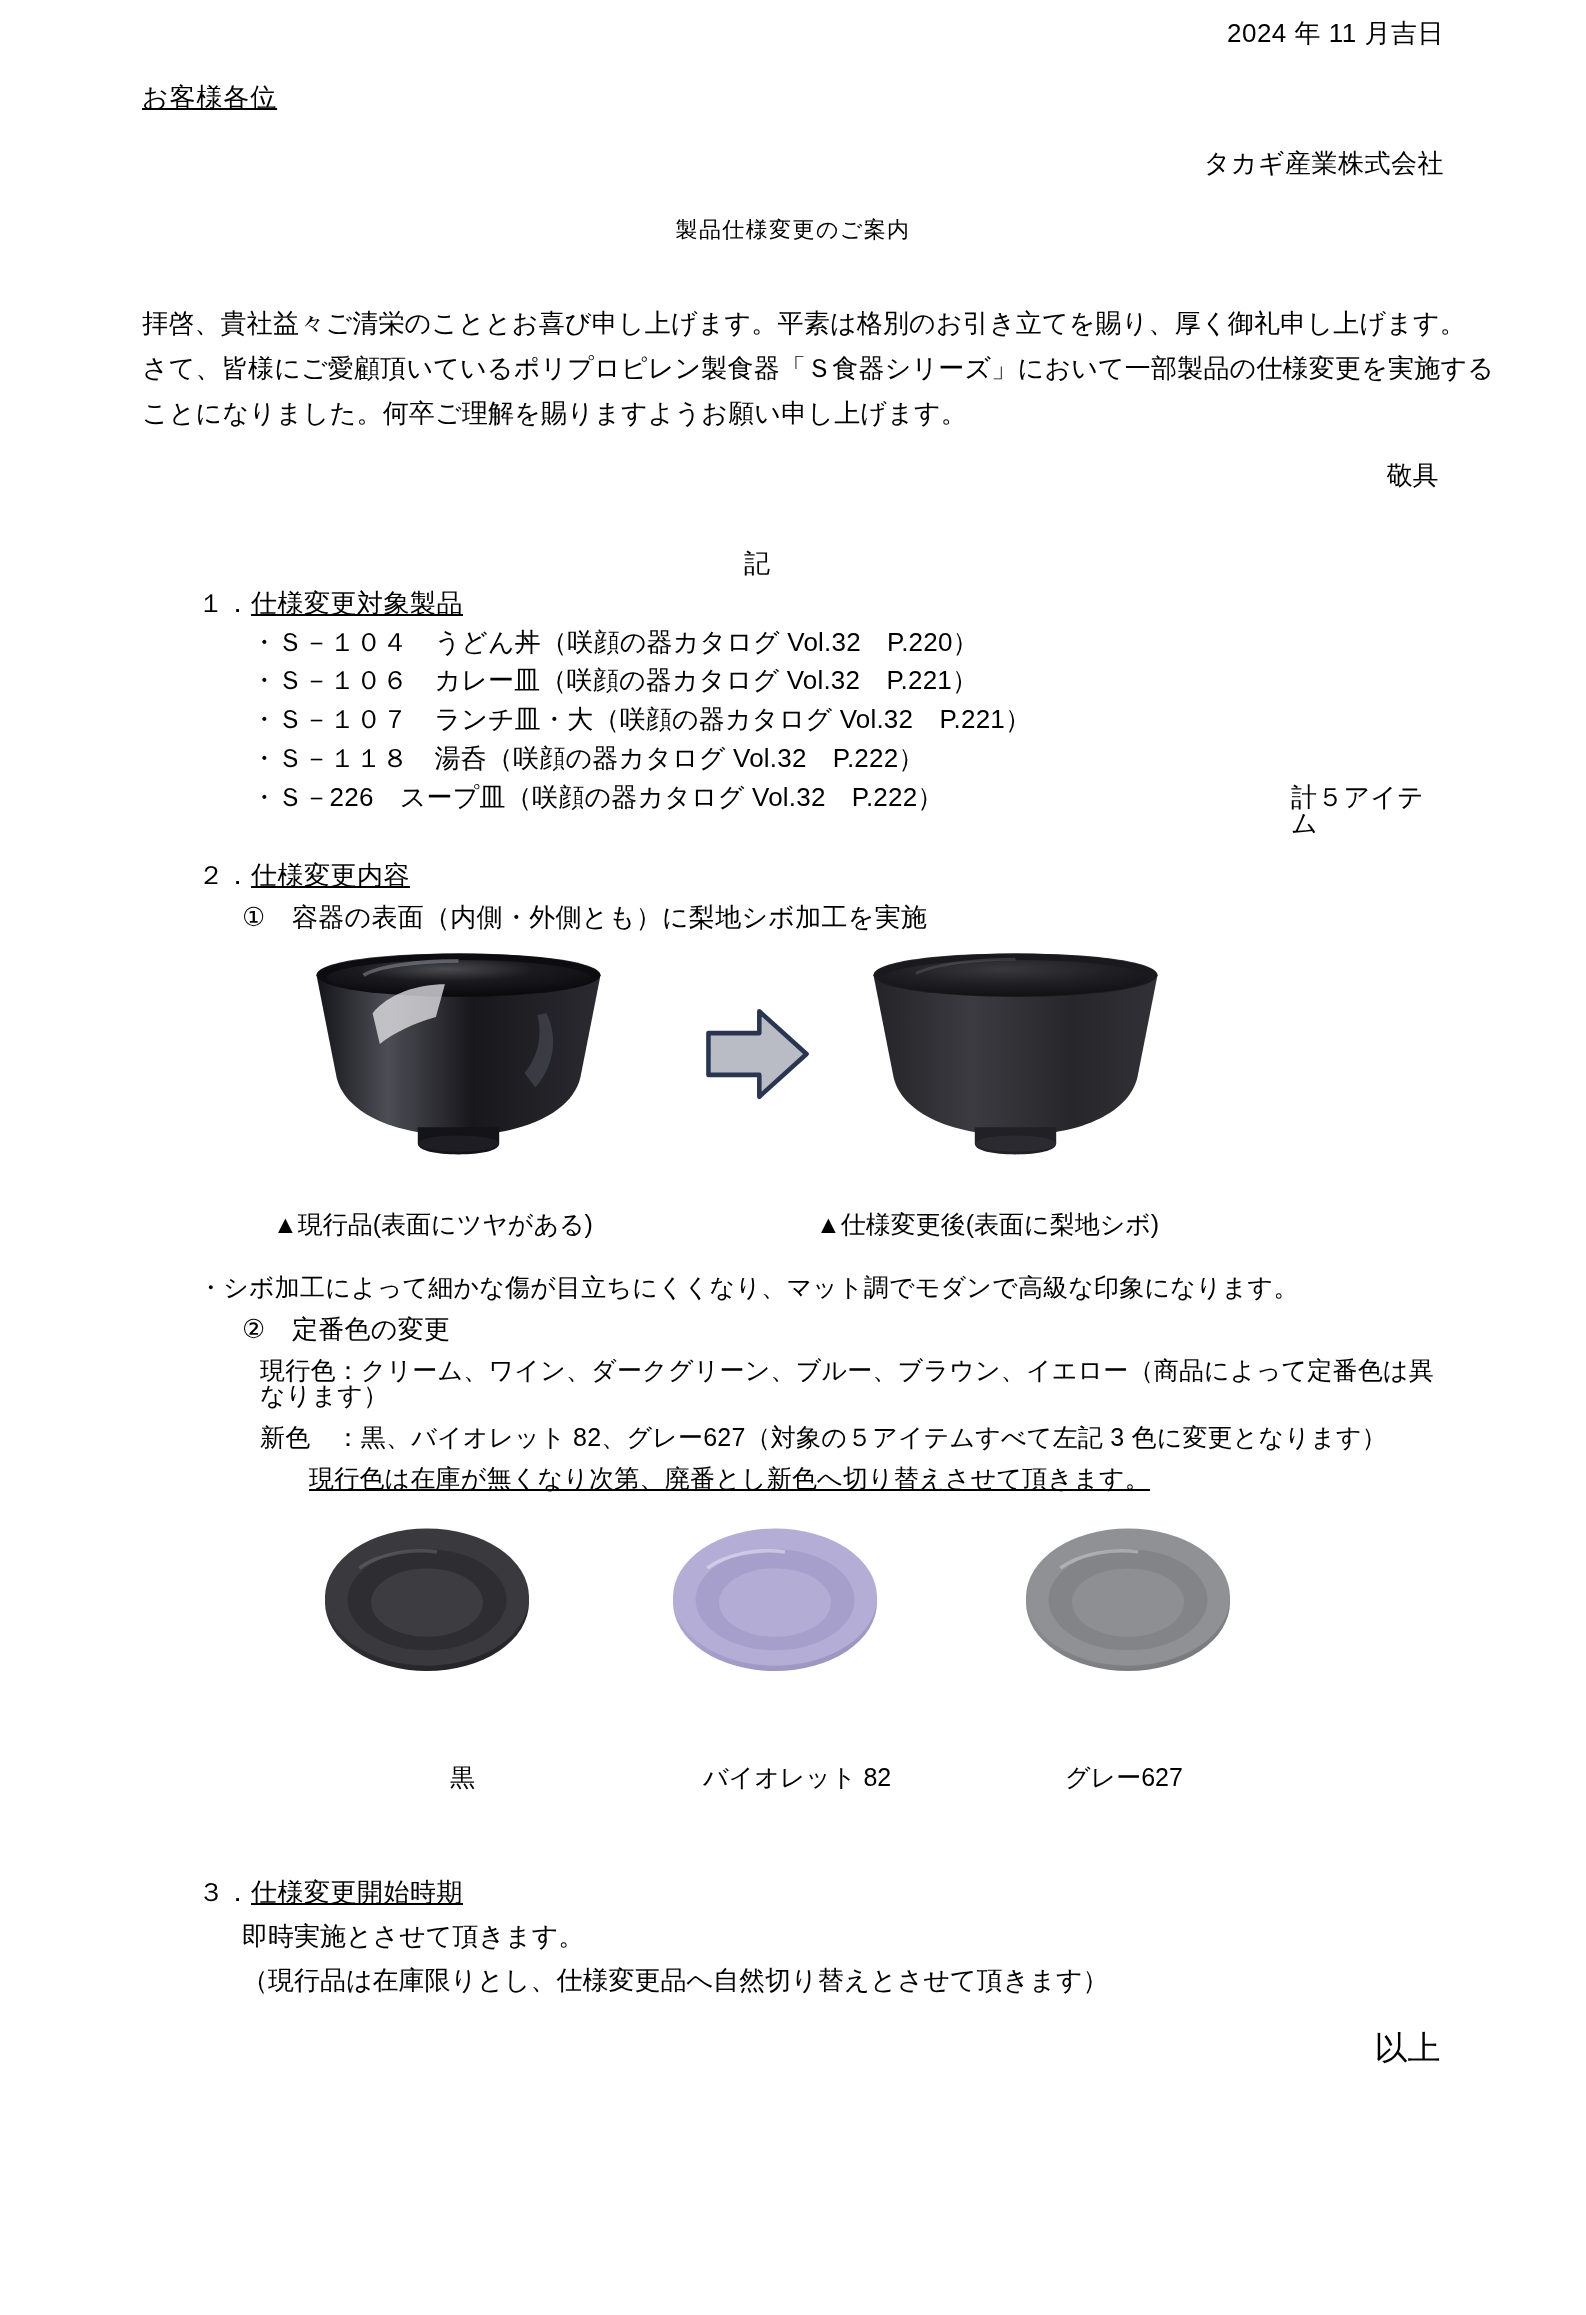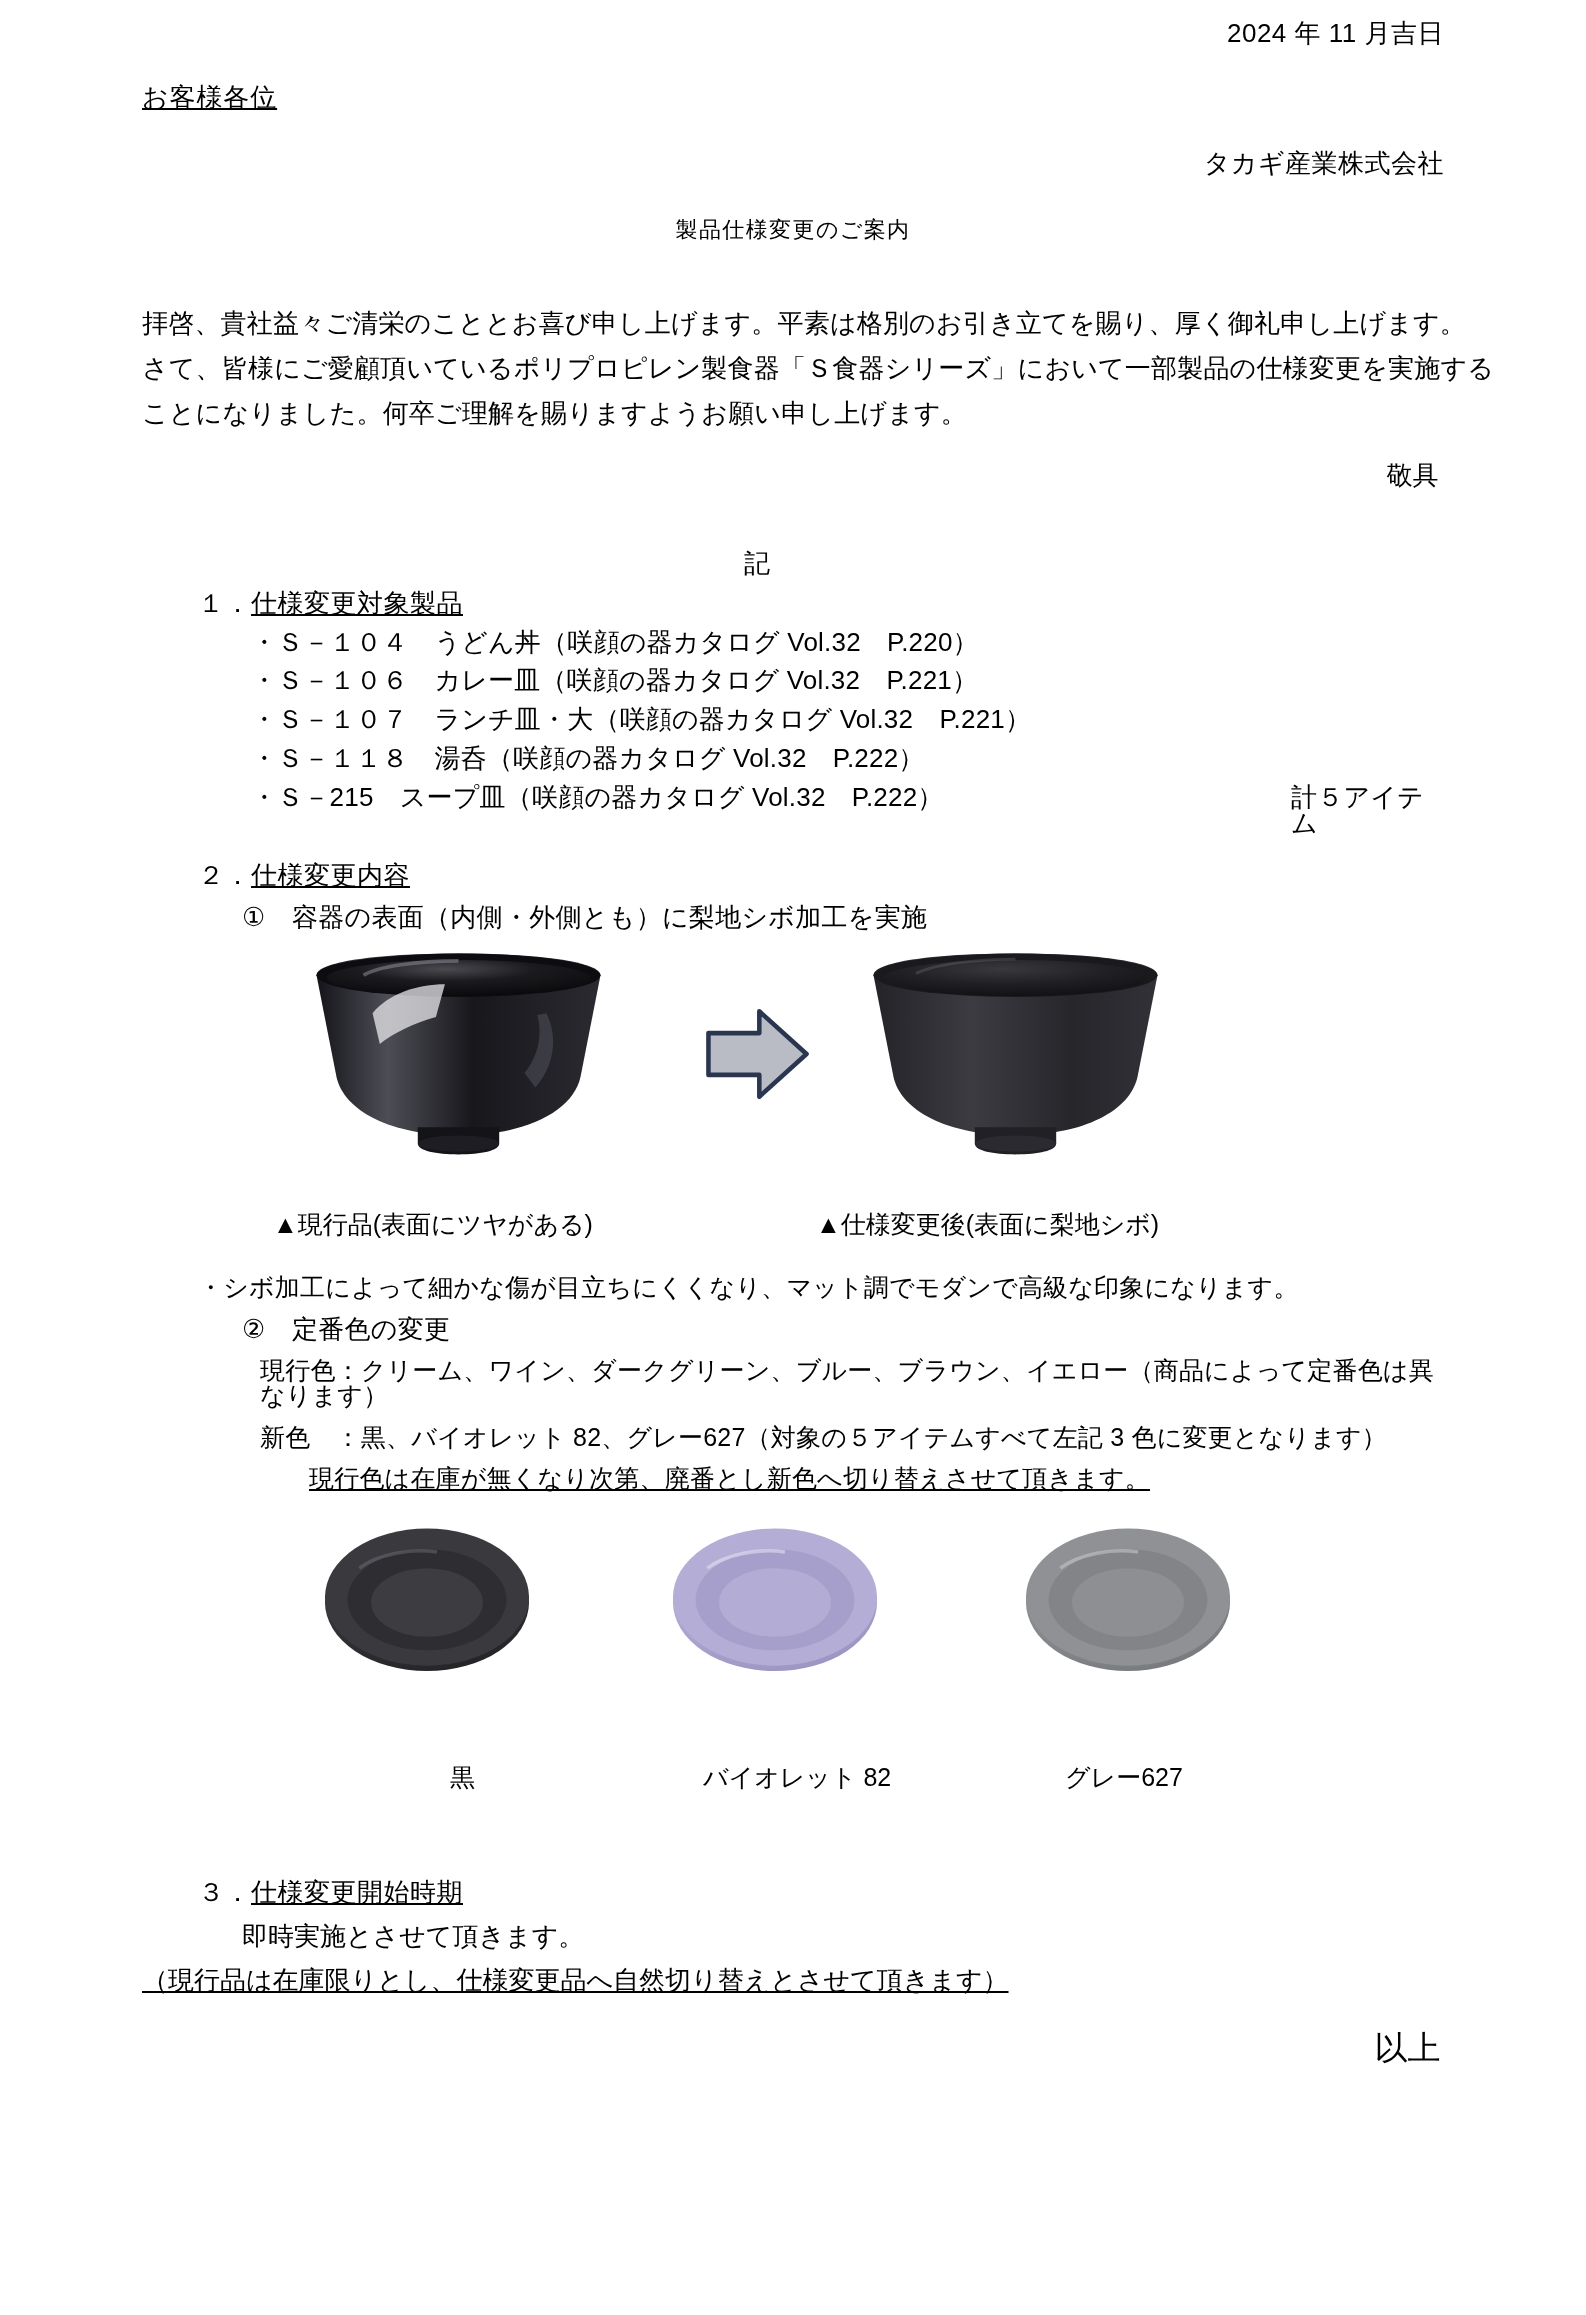--- a/index.html
+++ b/index.html
@@ -163,21 +163,21 @@
     position: relative;
     height: 36px;
     margin-top: 25px;
     font-size: 25px;
   }
   .pc1 { left: 308px; }
   .pc2 { left: 561px; }
   .pc3 { left: 923px; }
   .sec3 { margin-top: 78px; }
   .sec3-line1 { margin-left: 100px; margin-top: 18px; }
-  .sec3-line2 { margin-top: 18px; text-decoration: underline; }
+  .sec3-line2 { margin-left: 100px; margin-top: 18px; }
   .ijou {
     text-align: right;
     font-size: 33px;
     margin-top: 38px;
     padding-right: 3.6px;
   }
 </style>
 </head>
 <body>
 
@@ -204,21 +204,21 @@
   <div class="ki">記</div>
 
   <div class="section">
     <div class="sec-head"><span>１．</span><span class="u">仕様変更対象製品</span></div>
     <div class="item-list">
       <div class="item-line">・Ｓ－１０４　うどん丼（咲顔の器カタログ Vol.32　P.220）</div>
       <div class="item-line">・Ｓ－１０６　カレー皿（咲顔の器カタログ Vol.32　P.221）</div>
       <div class="item-line">・Ｓ－１０７　ランチ皿・大（咲顔の器カタログ Vol.32　P.221）</div>
       <div class="item-line">・Ｓ－１１８　湯呑（咲顔の器カタログ Vol.32　P.222）</div>
       <div class="item-line">
-        <span>・Ｓ－215　スープ皿（咲顔の器カタログ Vol.32　P.222）</span>
+        <span>・Ｓ－226　スープ皿（咲顔の器カタログ Vol.32　P.222）</span>
         <span class="item-total">計５アイテム</span>
       </div>
     </div>
   </div>
 
   <div class="section sec2">
     <div class="sec-head"><span>２．</span><span class="u">仕様変更内容</span></div>
 
     <div class="sub-item">①　容器の表面（内側・外側とも）に梨地シボ加工を実施</div>
 

